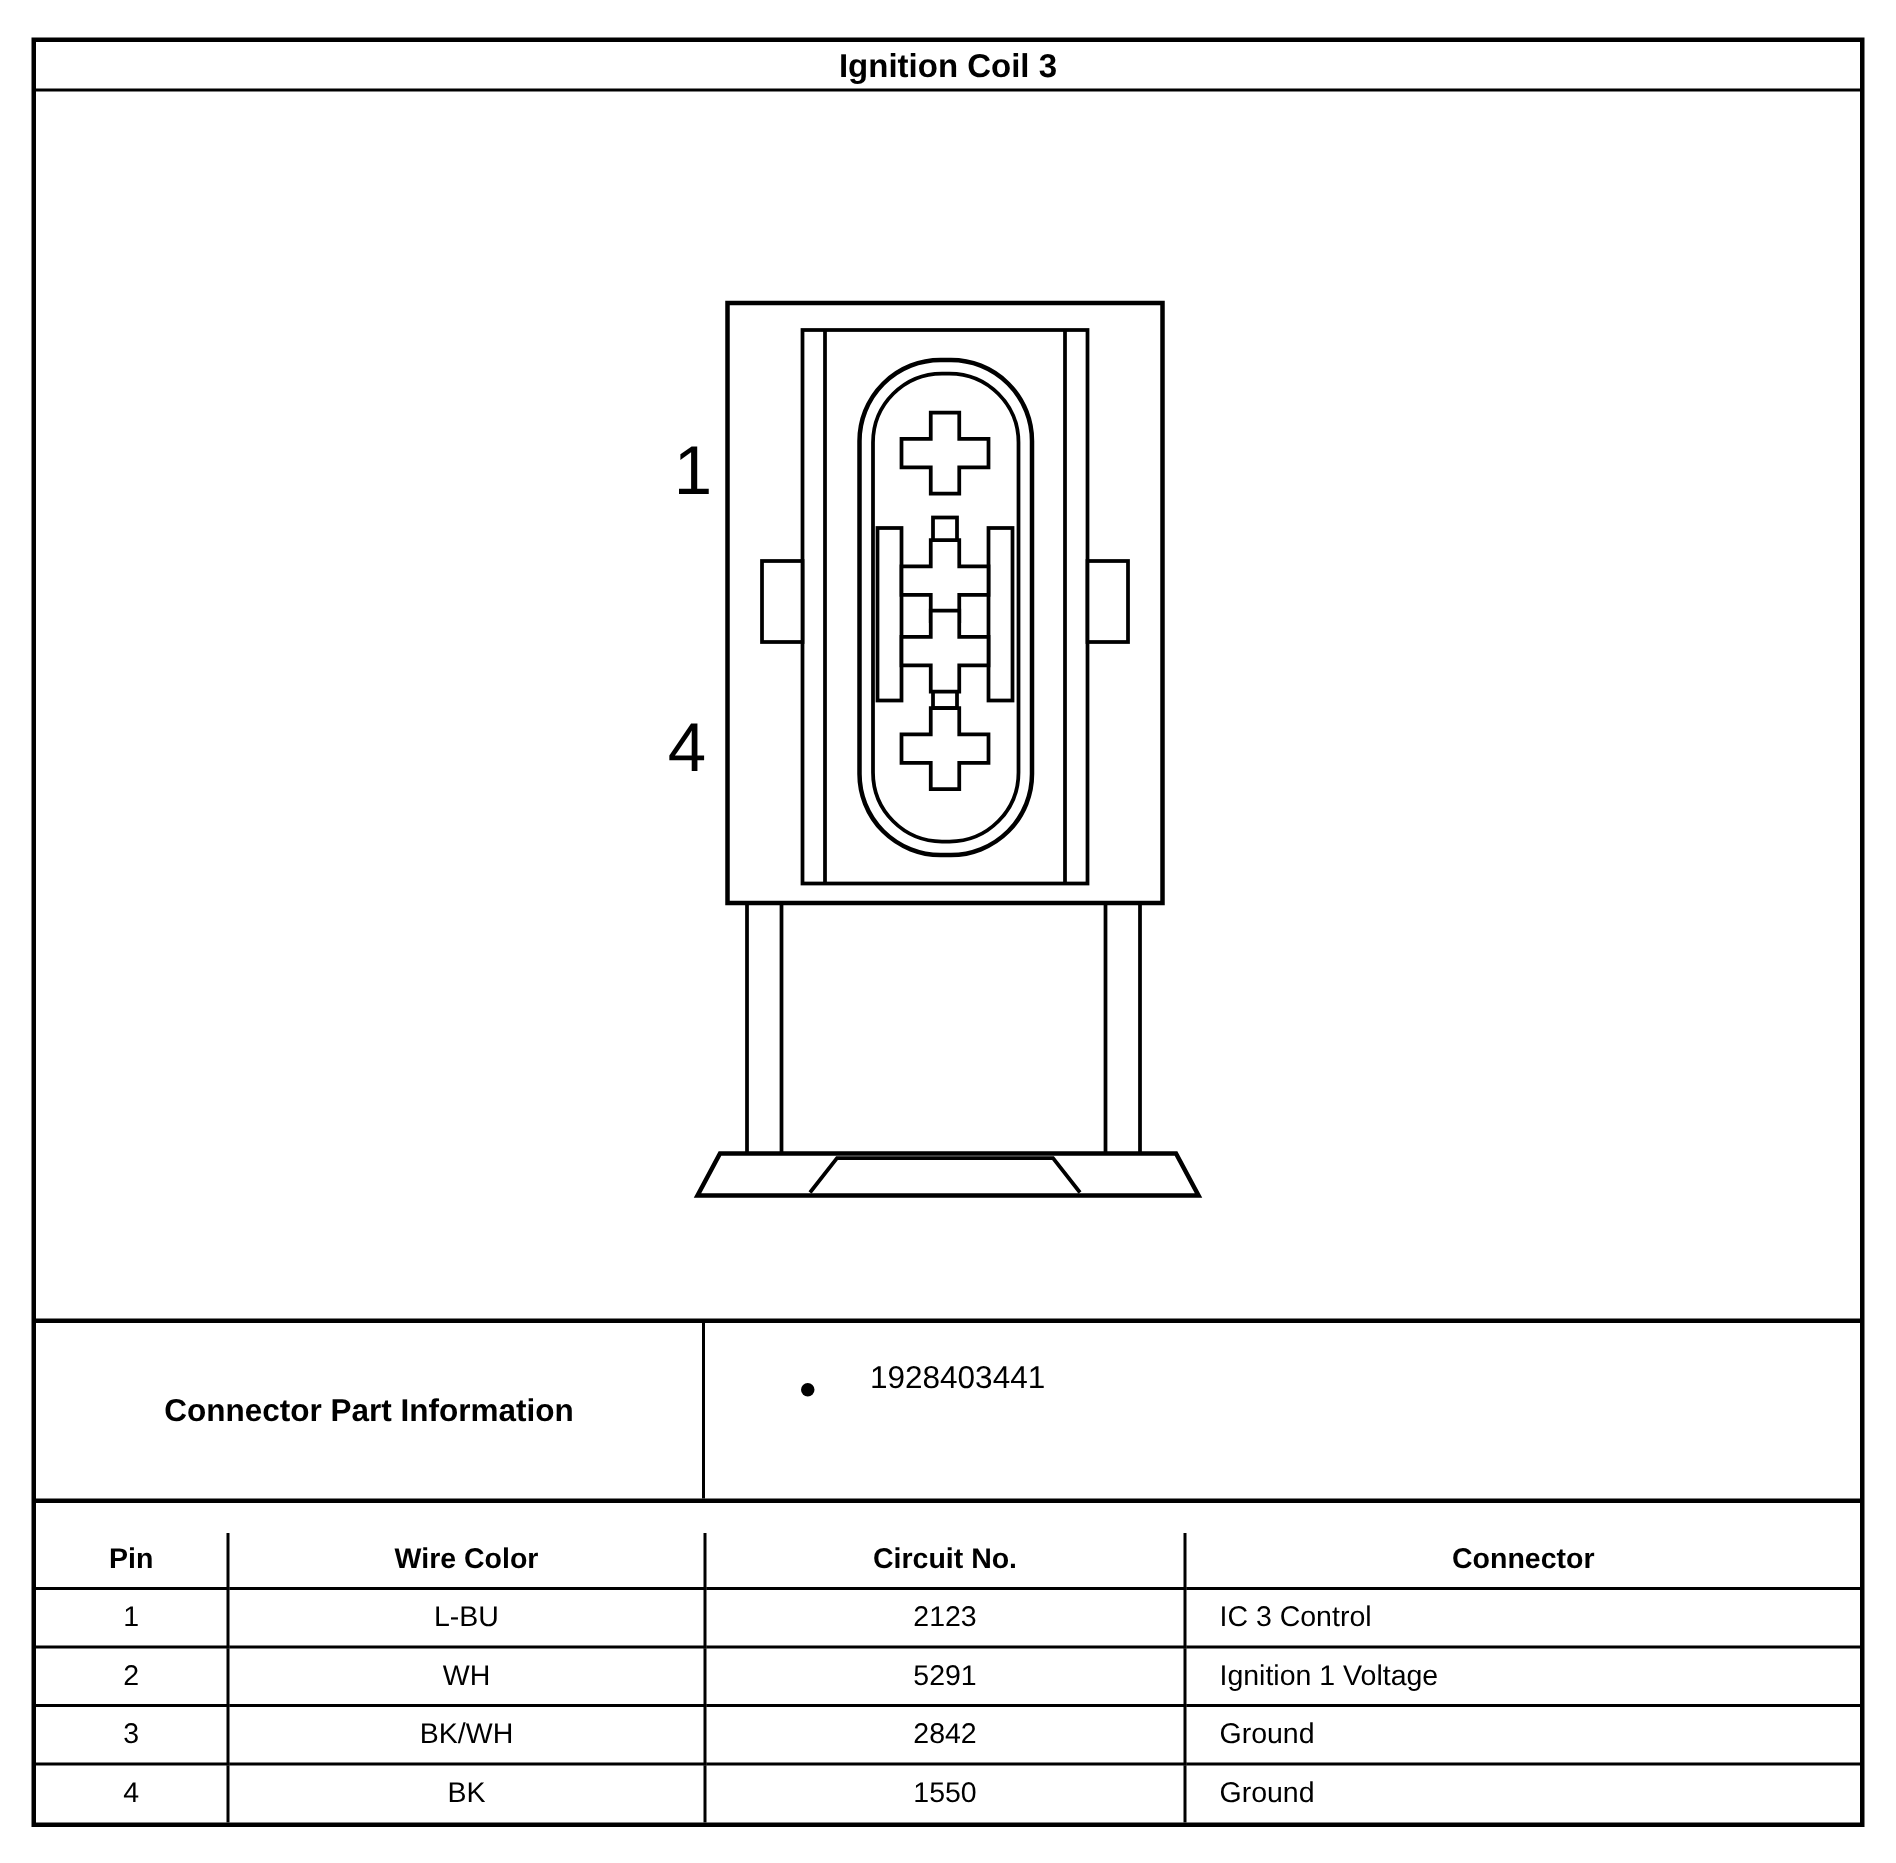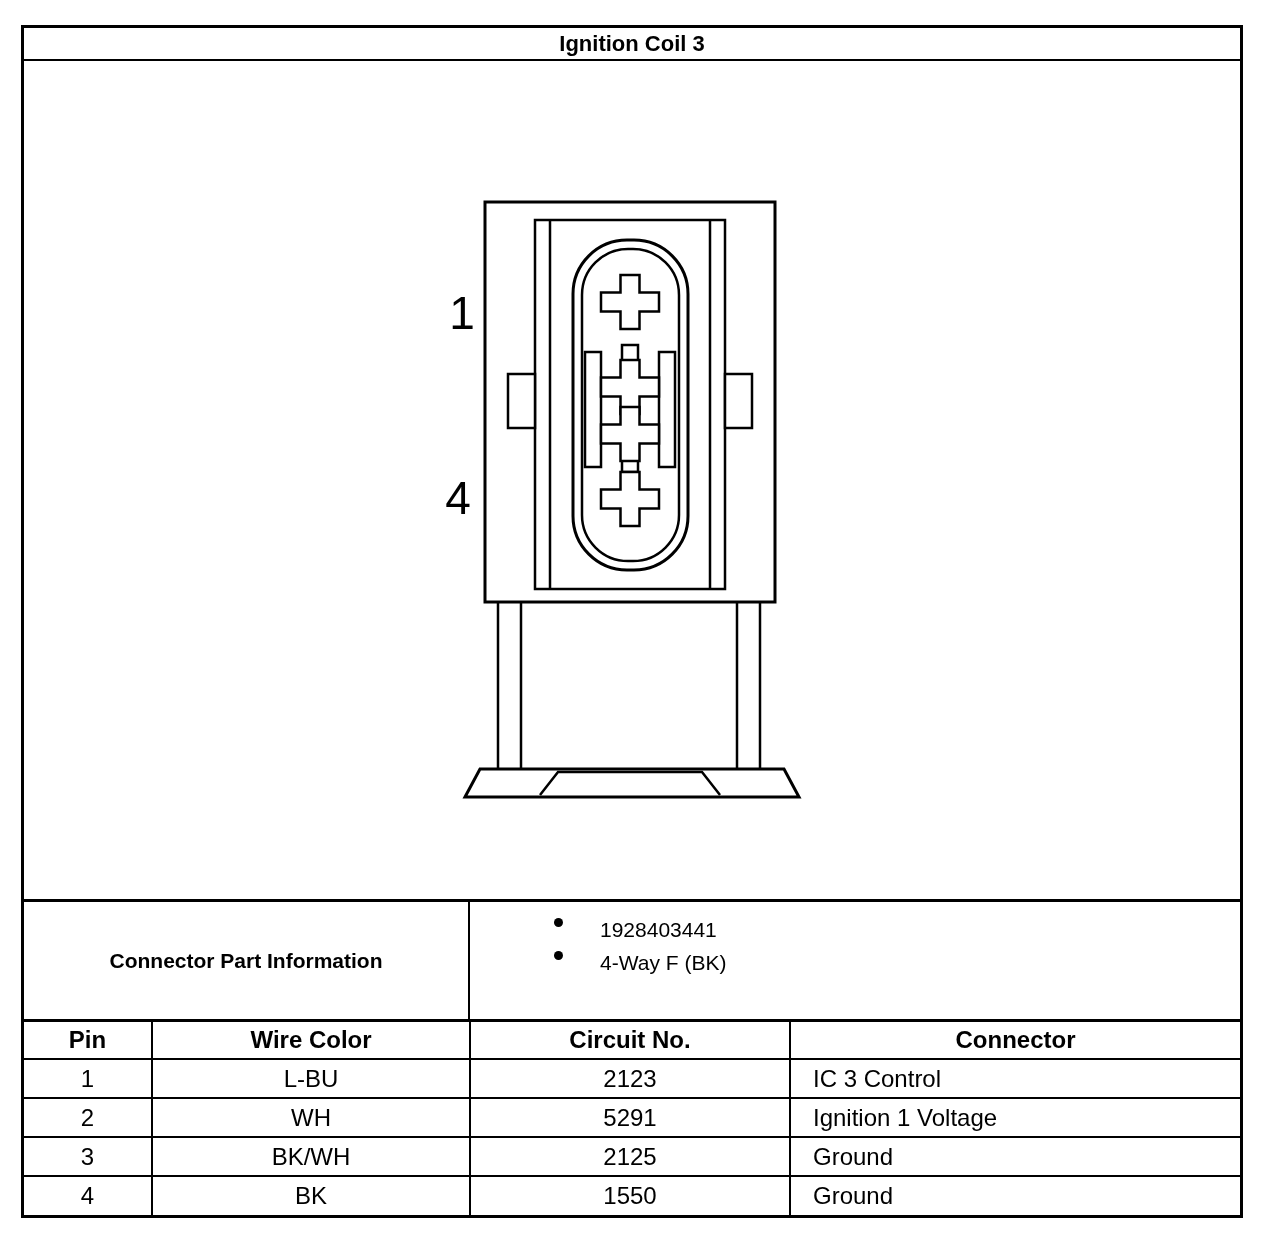--- a/index.html
+++ b/index.html
@@ -20,28 +20,28 @@
   .diagram-area { flex:1 1 auto; position:relative; overflow:hidden; border-bottom:3px solid #000; }
   .connector-svg { position:absolute; left:0; top:0; }
   .pin-num { font-family:"Liberation Sans", sans-serif; font-size:46px; fill:#000; }
   .part-info-row { flex:0 0 120px; display:flex; border-bottom:3px solid #000; }
   .part-info-label {
     flex:0 0 446px; border-right:2px solid #000;
     display:flex; align-items:center; justify-content:center;
     font-weight:bold; font-size:21px; text-align:right;
   }
   .part-info-values { flex:1 1 auto; padding-top:16px; font-size:21px; }
-  .bullet-item { display:flex; align-items:flex-start; height:33px;padding-left:20px; }
+  .bullet-item { display:flex; align-items:flex-end; height:33px; }
   .bullet-dot {
     width:9px; height:9px; border-radius:50%; background:#000;
     margin-left:64px; margin-right:37px; flex:0 0 auto;
   }
   table.pin-table {
     border-collapse:collapse; border-style:hidden; table-layout:fixed;
-    width:100%; font-size:24px;
+    width:100%; font-size:19px;margin-top:20px;
   }
   .pin-table th, .pin-table td { border:2px solid #000; text-align:center; vertical-align:middle; }
   .pin-table th { height:37px; font-weight:bold; }
   .pin-table td { height:39px; }
   .col-pin { width:128px; }
   .col-wire { width:318px; }
   .col-circuit { width:320px; }
   td.fn-cell { text-align:left; padding-left:22px; }
 </style>
 </head>
@@ -99,24 +99,20 @@
     </svg>
   </div>
 
   <div class="part-info-row">
     <div class="part-info-label">Connector Part Information</div>
     <div class="part-info-values">
       <div class="bullet-item">
         <span class="bullet-dot"></span>
         <span>1928403441</span>
       </div>
-      <div class="bullet-item">
-        <span class="bullet-dot"></span>
-        <span>4-Way F (BK)</span>
-      </div>
     </div>
   </div>
 
   <table class="pin-table">
     <colgroup>
       <col class="col-pin">
         <col class="col-wire">
         <col class="col-circuit">
         <col>
     </colgroup>
@@ -137,21 +133,21 @@
       </tr>
       <tr>
         <td>2</td>
         <td>WH</td>
         <td>5291</td>
         <td class="fn-cell">Ignition 1 Voltage</td>
       </tr>
       <tr>
         <td>3</td>
         <td>BK/WH</td>
-        <td>2125</td>
+        <td>2842</td>
         <td class="fn-cell">Ground</td>
       </tr>
       <tr>
         <td>4</td>
         <td>BK</td>
         <td>1550</td>
         <td class="fn-cell">Ground</td>
       </tr>
     </tbody>
   </table>

